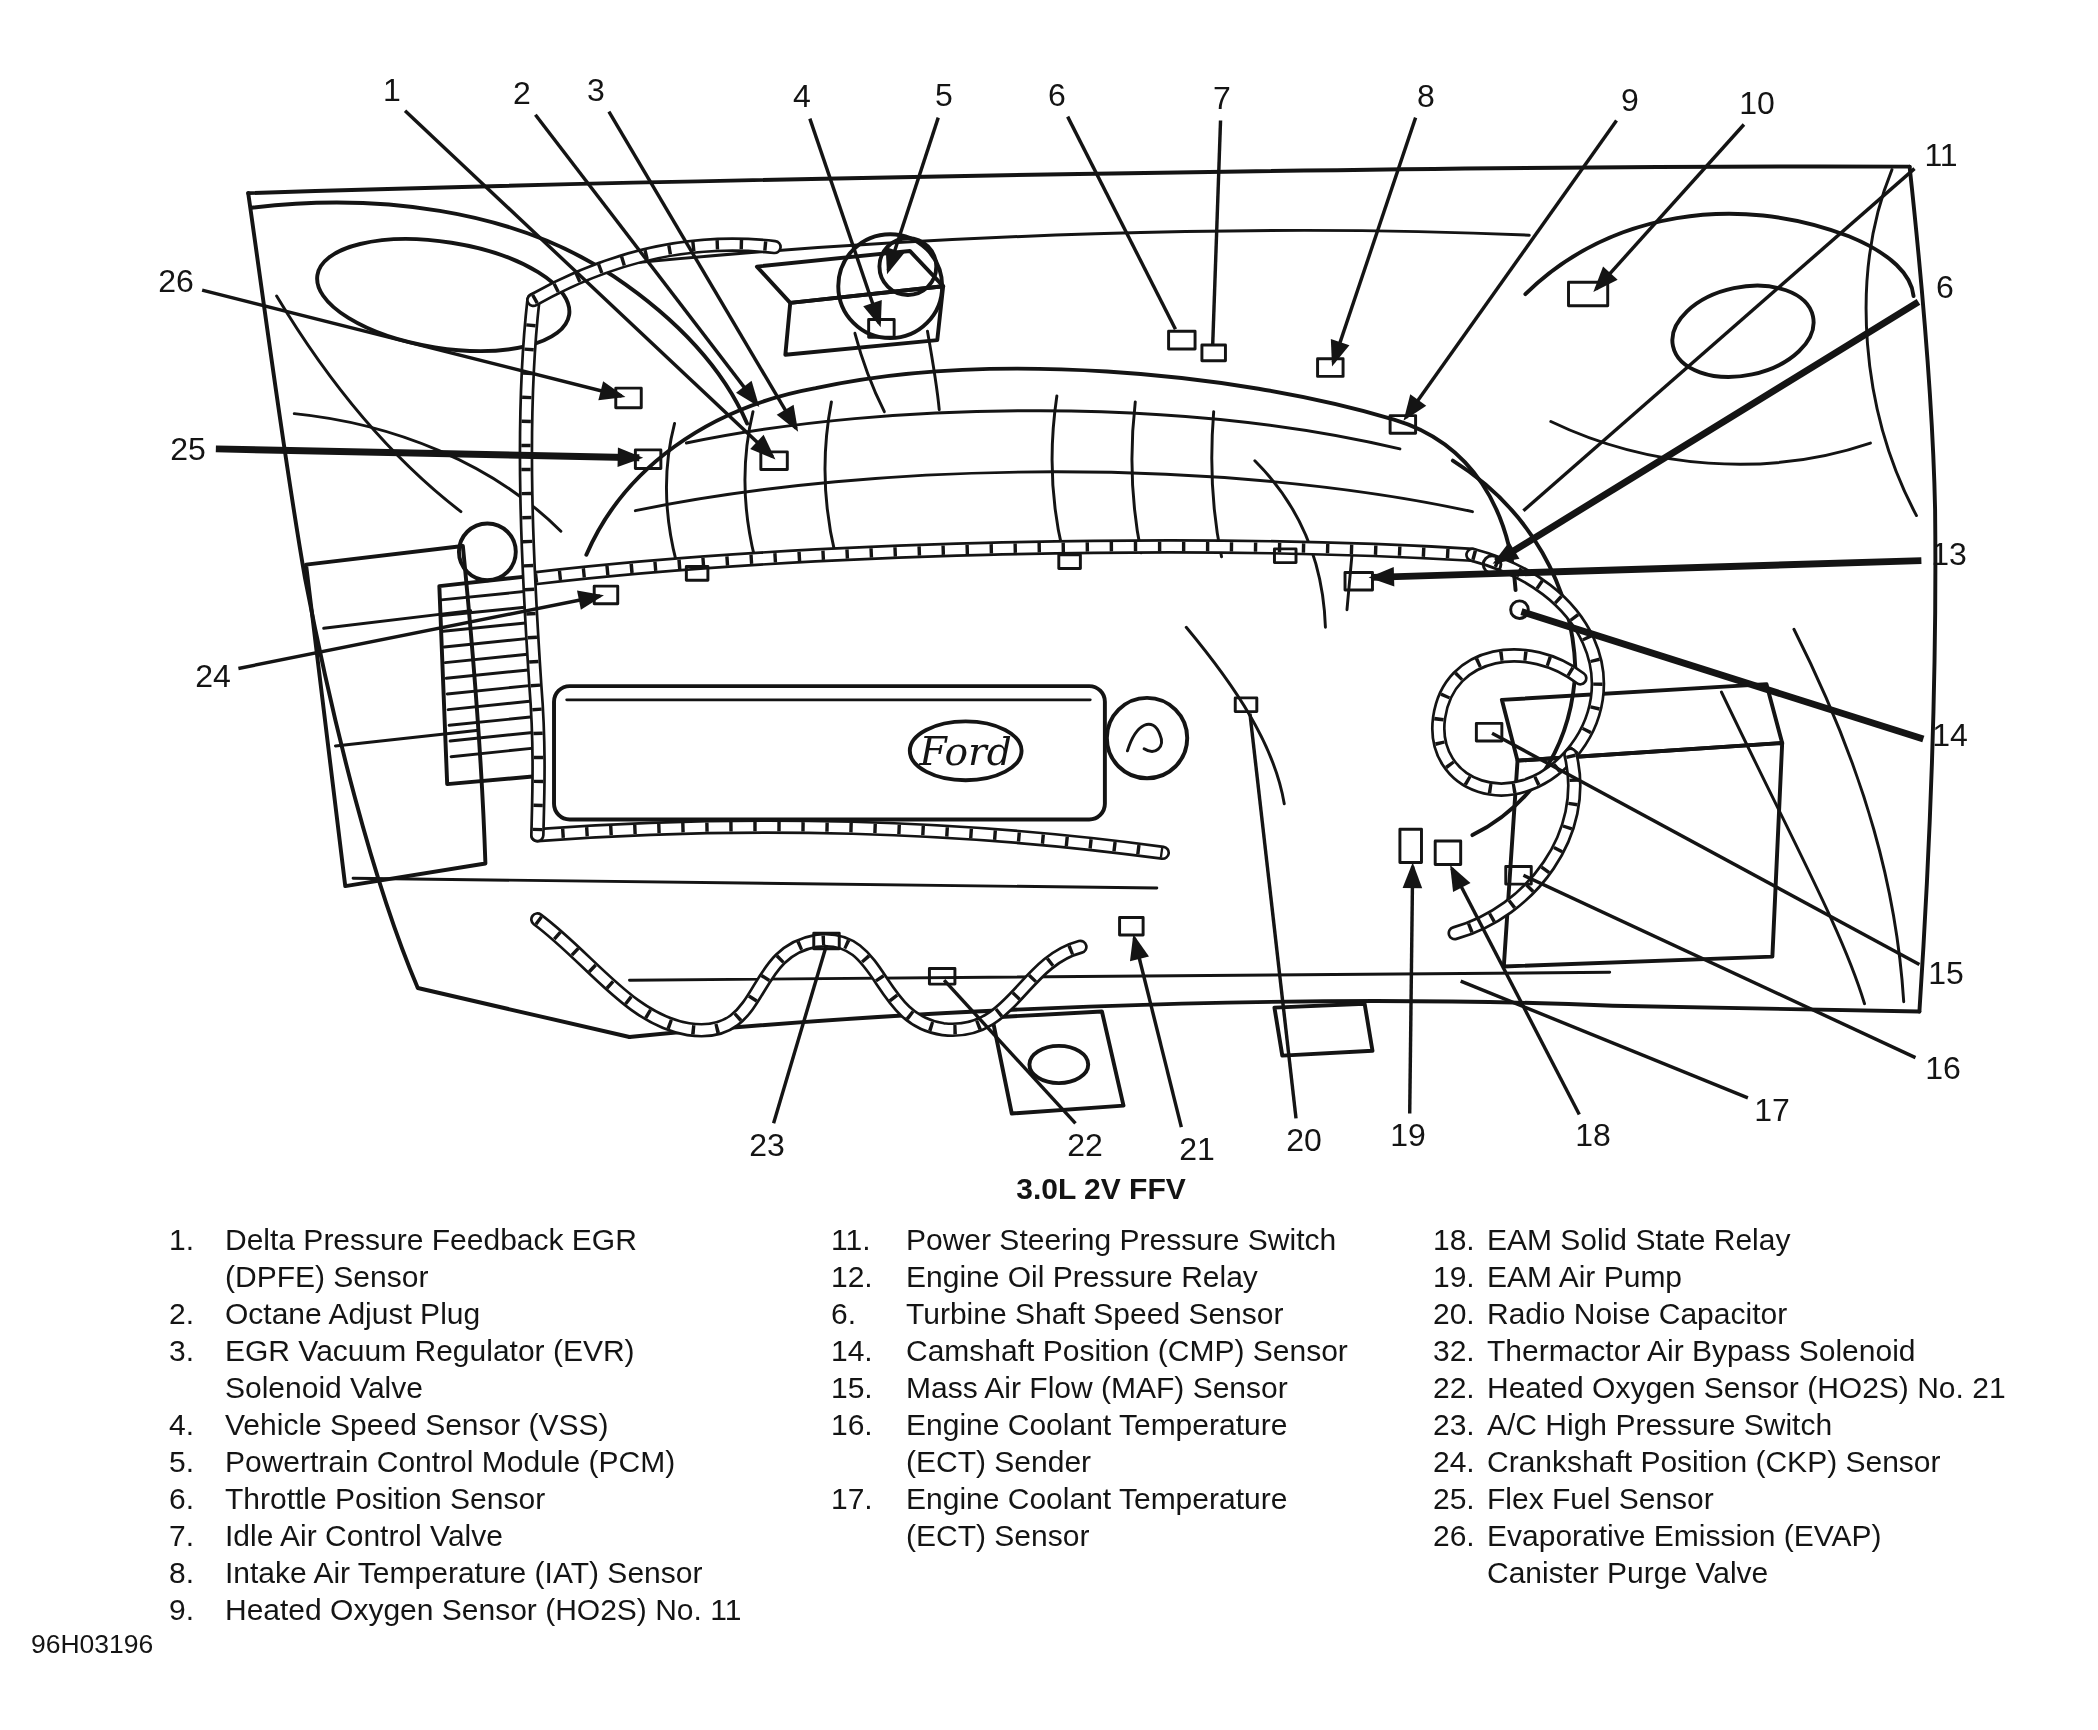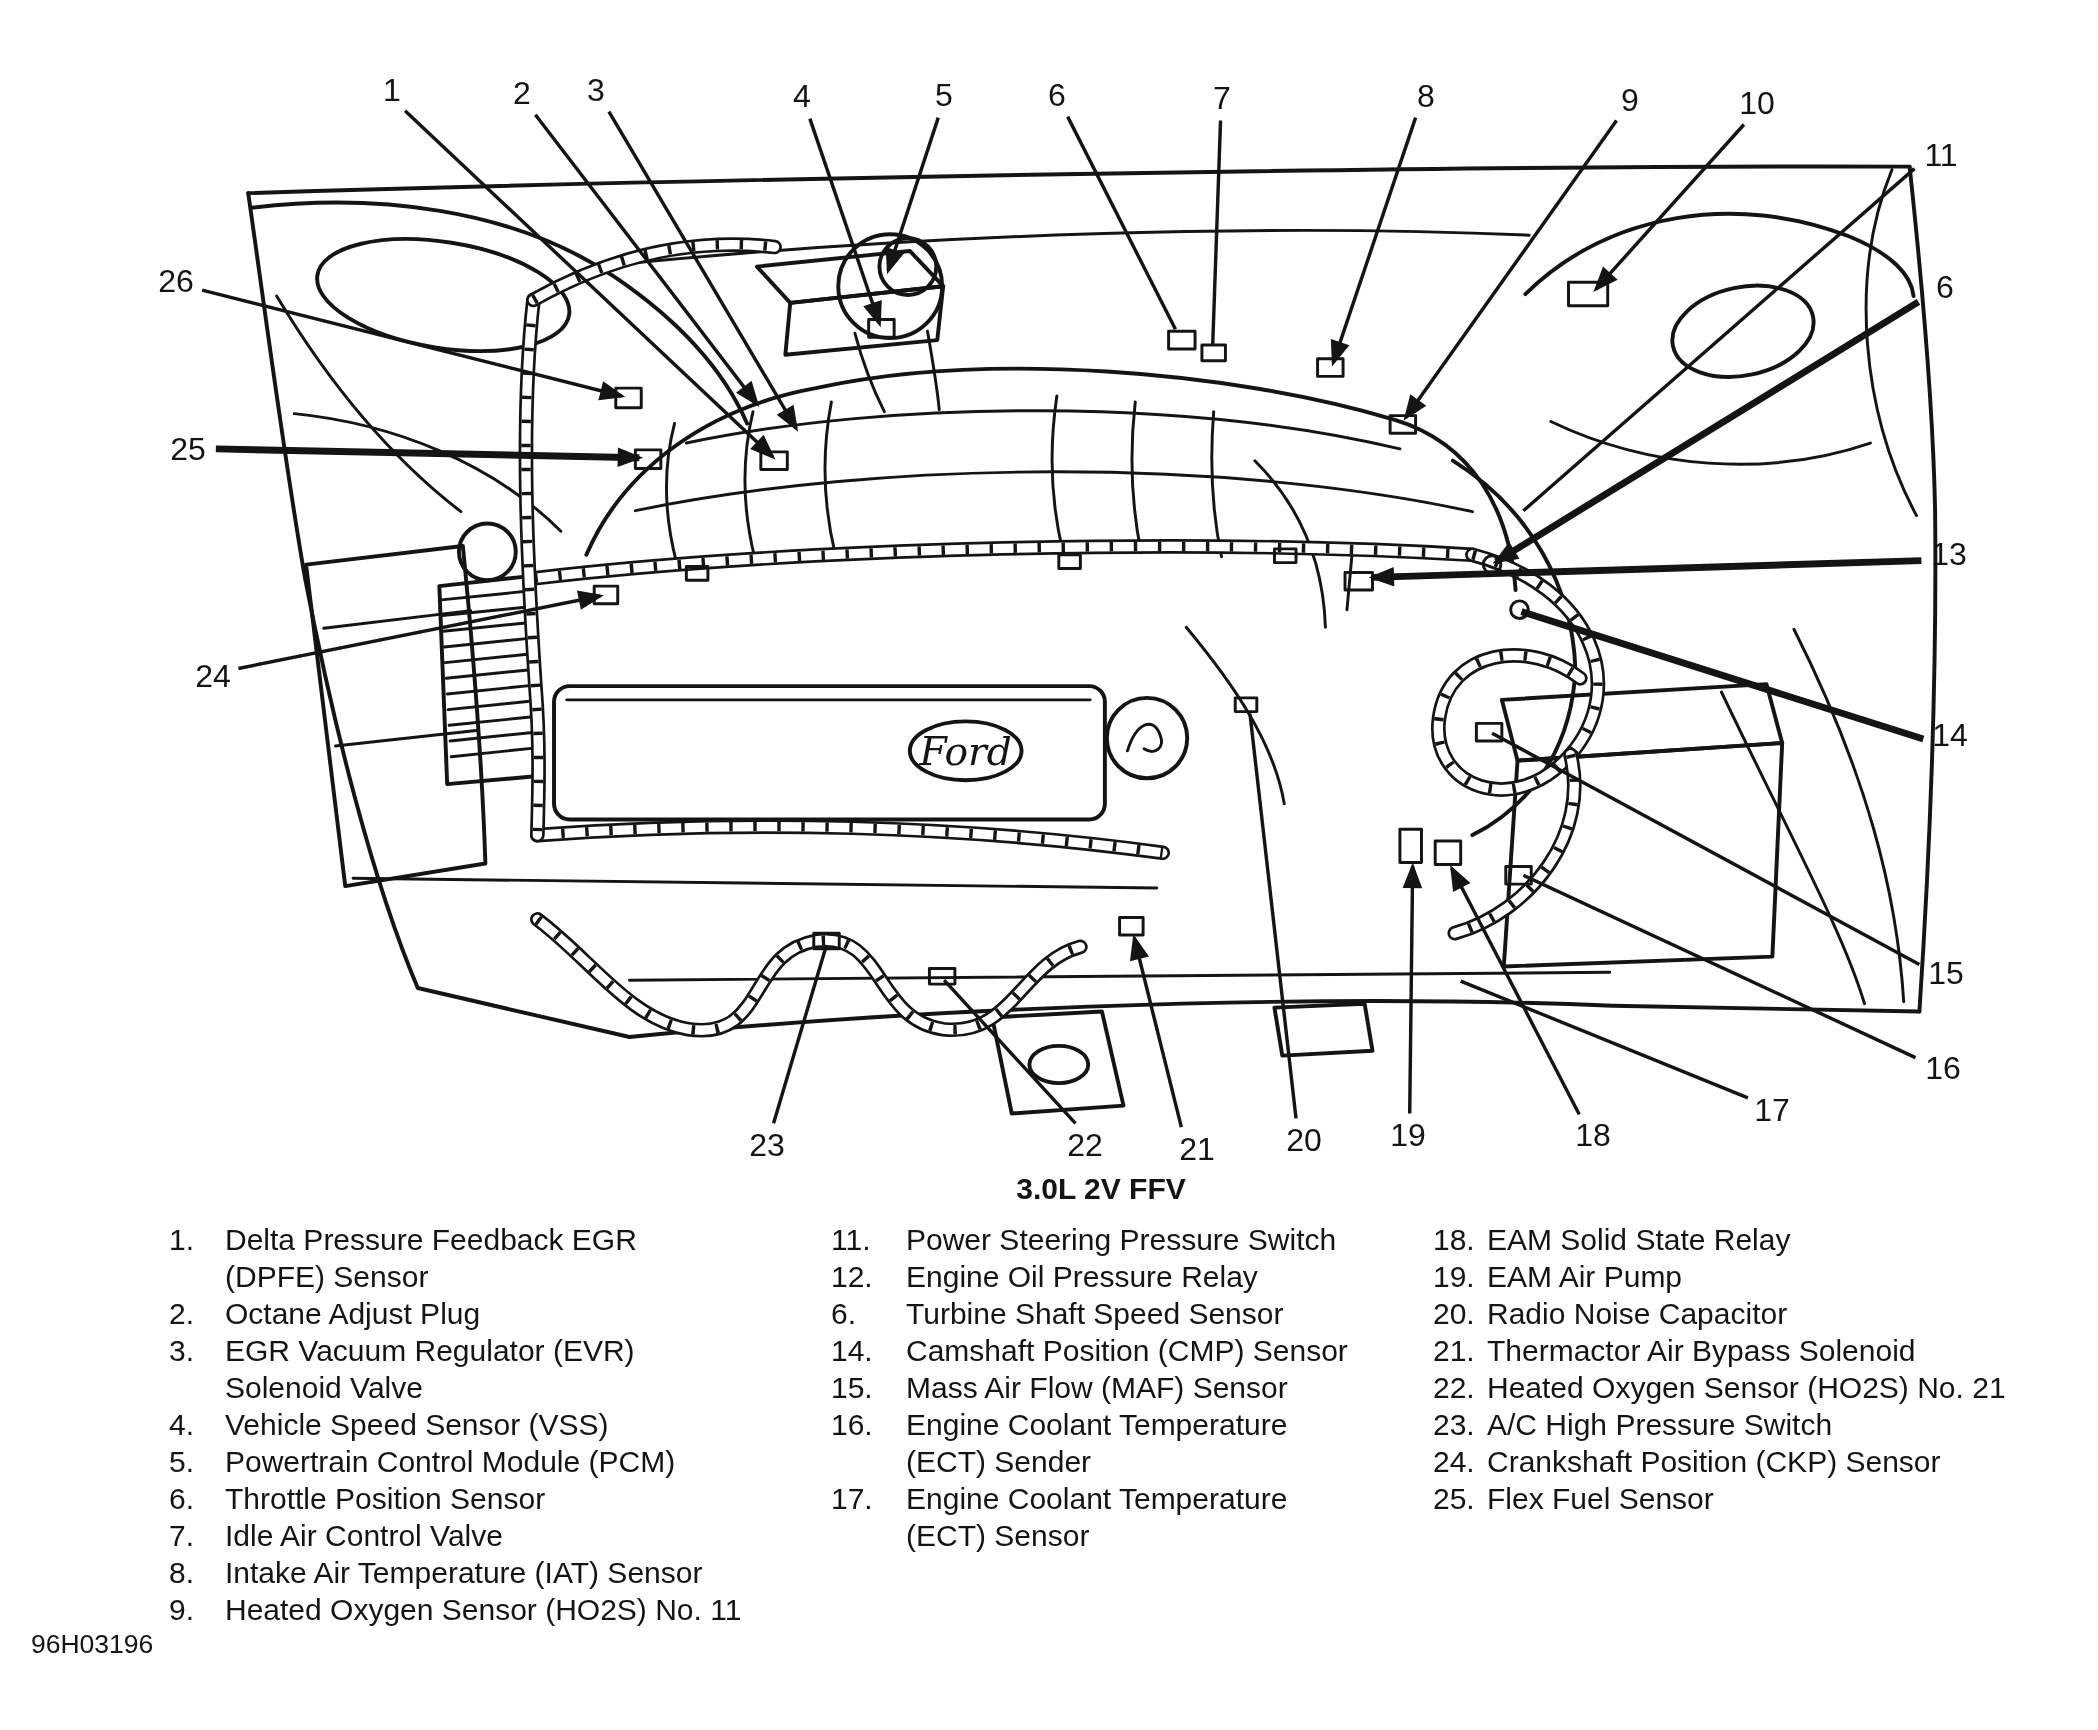--- a/index.html
+++ b/index.html
@@ -298,37 +298,41 @@
         </div>
         <div class="li">
           <span class="num">19.</span>
           <div class="txt">EAM Air Pump</div>
         </div>
         <div class="li">
           <span class="num">20.</span>
           <div class="txt">Radio Noise Capacitor</div>
         </div>
         <div class="li">
-          <span class="num">21.</span>
+          <span class="num">32.</span>
           <div class="txt">Thermactor Air Bypass Solenoid</div>
         </div>
         <div class="li">
           <span class="num">22.</span>
           <div class="txt">Heated Oxygen Sensor (HO2S) No. 21</div>
         </div>
         <div class="li">
           <span class="num">23.</span>
           <div class="txt">A/C High Pressure Switch</div>
         </div>
         <div class="li">
           <span class="num">24.</span>
           <div class="txt">Crankshaft Position (CKP) Sensor</div>
         </div>
         <div class="li">
           <span class="num">25.</span>
           <div class="txt">Flex Fuel Sensor</div>
         </div>
+        <div class="li">
+          <span class="num">26.</span>
+          <div class="txt">Evaporative Emission (EVAP)<br>Canister Purge Valve</div>
+        </div>
       </div>
   </div>
 
   <div class="doc-code">96H03196</div>
 </div>
 
 
 </body></html>

